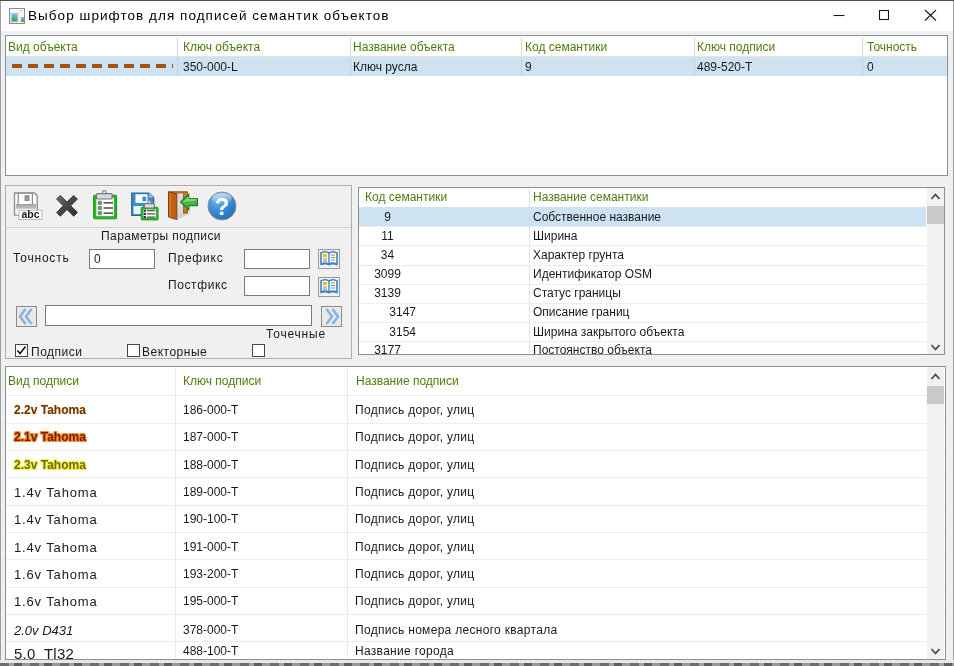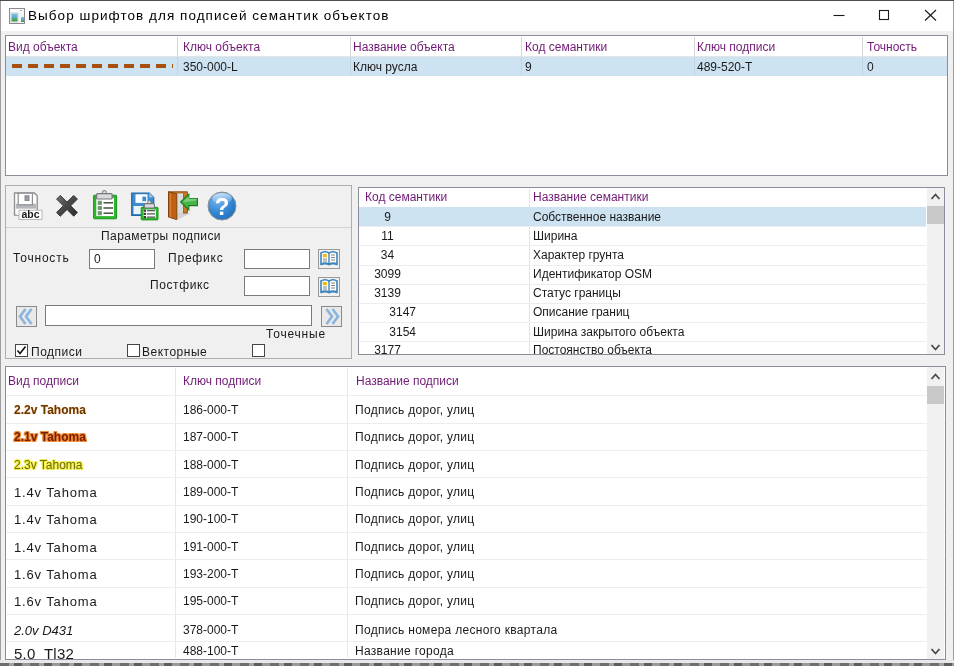--- a/index.html
+++ b/index.html
@@ -1,18 +1,18 @@
 <!DOCTYPE html>
 <html><head><meta charset="utf-8"><style>
 *{margin:0;padding:0;box-sizing:border-box}
 html,body{width:954px;height:666px;overflow:hidden}
 body{font-family:"Liberation Sans",sans-serif;font-size:12px;color:#1a1a1a;background:#f0f0f0;position:relative}
 .abs{position:absolute}
 .tbl{position:absolute;background:#fff;border:1px solid #8a8e99}
-.hdr{position:absolute;font-size:12px;color:#701a75;white-space:nowrap}
+.hdr{position:absolute;font-size:12px;color:#4d7c0f;white-space:nowrap}
 .txt{position:absolute;font-size:12px;color:#1a1a1a;white-space:nowrap}
 .vsep{position:absolute;width:1px;background:#d9d9d9}
 .hsep{position:absolute;height:1px;background:#ededed}
 .sel{position:absolute;background:#cee3f1}
 .inp{position:absolute;background:#fff;border:1px solid #777b80}
 .sb{position:absolute;background:#f1f1f1}
 .sbthumb{position:absolute;background:#c9c9c9;left:1px;width:15px}
 .cb{position:absolute;width:13px;height:13px;background:#fff;border:1px solid #454545}
 </style></head><body>
 <div class="abs" style="left:0;top:0;width:954px;height:1px;background:#4d4d4d"></div>
@@ -149,21 +149,21 @@
 <circle cx="15" cy="15" r="14" fill="url(#hg)" stroke="#909090" stroke-width="1"></circle>
 <ellipse cx="15" cy="7.5" rx="10" ry="5.5" fill="url(#hg2)"></ellipse>
 <text x="15" y="23.5" font-size="24" font-weight="bold" text-anchor="middle" fill="#fff" font-family="Liberation Sans,sans-serif">?</text>
 </svg>
 <div class="abs" style="left:6px;top:227px;width:345px;height:1px;background:#d2d2d2"></div>
 <div class="txt" style="left:101px;top:229px;width:120px;text-align:center;letter-spacing:0.4px">Параметры подписи</div>
 <div class="txt" style="left:13px;top:251px;letter-spacing:0.8px">Точность</div>
 <div class="inp" style="left:89px;top:249px;width:66px;height:20px;line-height:18px;padding-left:4px;font-size:12px">0</div>
 <div class="txt" style="left:168px;top:251px;letter-spacing:0.8px">Префикс</div>
 <div class="inp" style="left:244px;top:249px;width:66px;height:20px"></div>
-<div class="txt" style="left:150px;top:278px;letter-spacing:0.6px">Постфикс</div>
+<div class="txt" style="left:168px;top:278px;letter-spacing:0.6px">Постфикс</div>
 <div class="inp" style="left:244px;top:276px;width:66px;height:20px"></div>
 <div class="abs" style="left:318px;top:249px;width:22px;height:20px;background:#f1f1f1;border:1px solid #9a9a9a"></div>
 <svg class="abs" style="left:320px;top:251px" width="18" height="16" viewBox="0 0 18 16">
 <path d="M1 2 C3.5 0.5 6.5 0.5 9 2 C11.5 0.5 14.5 0.5 17 2 V13 C14.5 11.8 11.5 11.8 9 13 C6.5 11.8 3.5 11.8 1 13 Z" fill="#fff" stroke="#3d86bc" stroke-width="1.6"></path>
 <line x1="9" y1="2" x2="9" y2="13" stroke="#3d86bc" stroke-width="1.4"></line>
 <rect x="2.8" y="3" width="4" height="3.2" fill="#f3b900"></rect>
 <line x1="3" y1="8" x2="7" y2="8" stroke="#777" stroke-width="0.9"></line>
 <line x1="3" y1="10" x2="7" y2="10" stroke="#777" stroke-width="0.9"></line>
 <line x1="11" y1="4" x2="15" y2="4" stroke="#777" stroke-width="0.9"></line>
 <line x1="11" y1="6.5" x2="15" y2="6.5" stroke="#777" stroke-width="0.9"></line>
@@ -246,21 +246,21 @@
 <div class="vsep" style="left:347px;top:368px;height:290px;background:#e8e8e8"></div>
 <div class="hsep" style="left:6px;top:395px;width:939px"></div>
 <div class="txt" style="left:14px;top:403px"><span style="color:#6b3800;font-weight:bold;text-shadow:0 0 1px rgba(235,125,20,0.65)">2.2v Tahoma</span></div>
 <div class="txt" style="left:183px;top:403px">186-000-Т</div>
 <div class="txt" style="left:355px;top:403px;letter-spacing:0.3px">Подпись дорог, улиц</div>
 <div class="hsep" style="left:6px;top:423px;width:939px"></div>
 <div class="txt" style="left:14px;top:430px"><span style="color:#7a2000;font-weight:bold;text-shadow:-1px 0 0 #f08a35,1px 0 0 #f08a35,0 -1px 0 #f08a35,0 1px 0 #f08a35,-1px -1px 0 #f2954a,1px -1px 0 #f2954a,-1px 1px 0 #f2954a,1px 1px 0 #f2954a">2.1v Tahoma</span></div>
 <div class="txt" style="left:183px;top:430px">187-000-Т</div>
 <div class="txt" style="left:355px;top:430px;letter-spacing:0.3px">Подпись дорог, улиц</div>
 <div class="hsep" style="left:6px;top:450px;width:939px"></div>
-<div class="txt" style="left:14px;top:458px"><span style="color:#6f6f00;font-weight:normal;text-shadow:-1px 0 0 #f2ef55,1px 0 0 #f2ef55,0 -1px 0 #f2ef55,0 1px 0 #f2ef55,-1px -1px 0 #f5f377,1px -1px 0 #f5f377,-1px 1px 0 #f5f377,1px 1px 0 #f5f377">2.3v Tahoma</span></div>
+<div class="txt" style="left:14px;top:458px"><span style="color:#6f6f00;font-weight:bold;text-shadow:-1px 0 0 #f2ef55,1px 0 0 #f2ef55,0 -1px 0 #f2ef55,0 1px 0 #f2ef55,-1px -1px 0 #f5f377,1px -1px 0 #f5f377,-1px 1px 0 #f5f377,1px 1px 0 #f5f377">2.3v Tahoma</span></div>
 <div class="txt" style="left:183px;top:458px">188-000-Т</div>
 <div class="txt" style="left:355px;top:458px;letter-spacing:0.3px">Подпись дорог, улиц</div>
 <div class="hsep" style="left:6px;top:477px;width:939px"></div>
 <div class="txt" style="left:14px;top:485px"><span style="font-size:13px;letter-spacing:0.85px">1.4v Tahoma</span></div>
 <div class="txt" style="left:183px;top:485px">189-000-Т</div>
 <div class="txt" style="left:355px;top:485px;letter-spacing:0.3px">Подпись дорог, улиц</div>
 <div class="hsep" style="left:6px;top:505px;width:939px"></div>
 <div class="txt" style="left:14px;top:512px"><span style="font-size:13px;letter-spacing:0.85px">1.4v Tahoma</span></div>
 <div class="txt" style="left:183px;top:512px">190-100-Т</div>
 <div class="txt" style="left:355px;top:512px;letter-spacing:0.3px">Подпись дорог, улиц</div>

